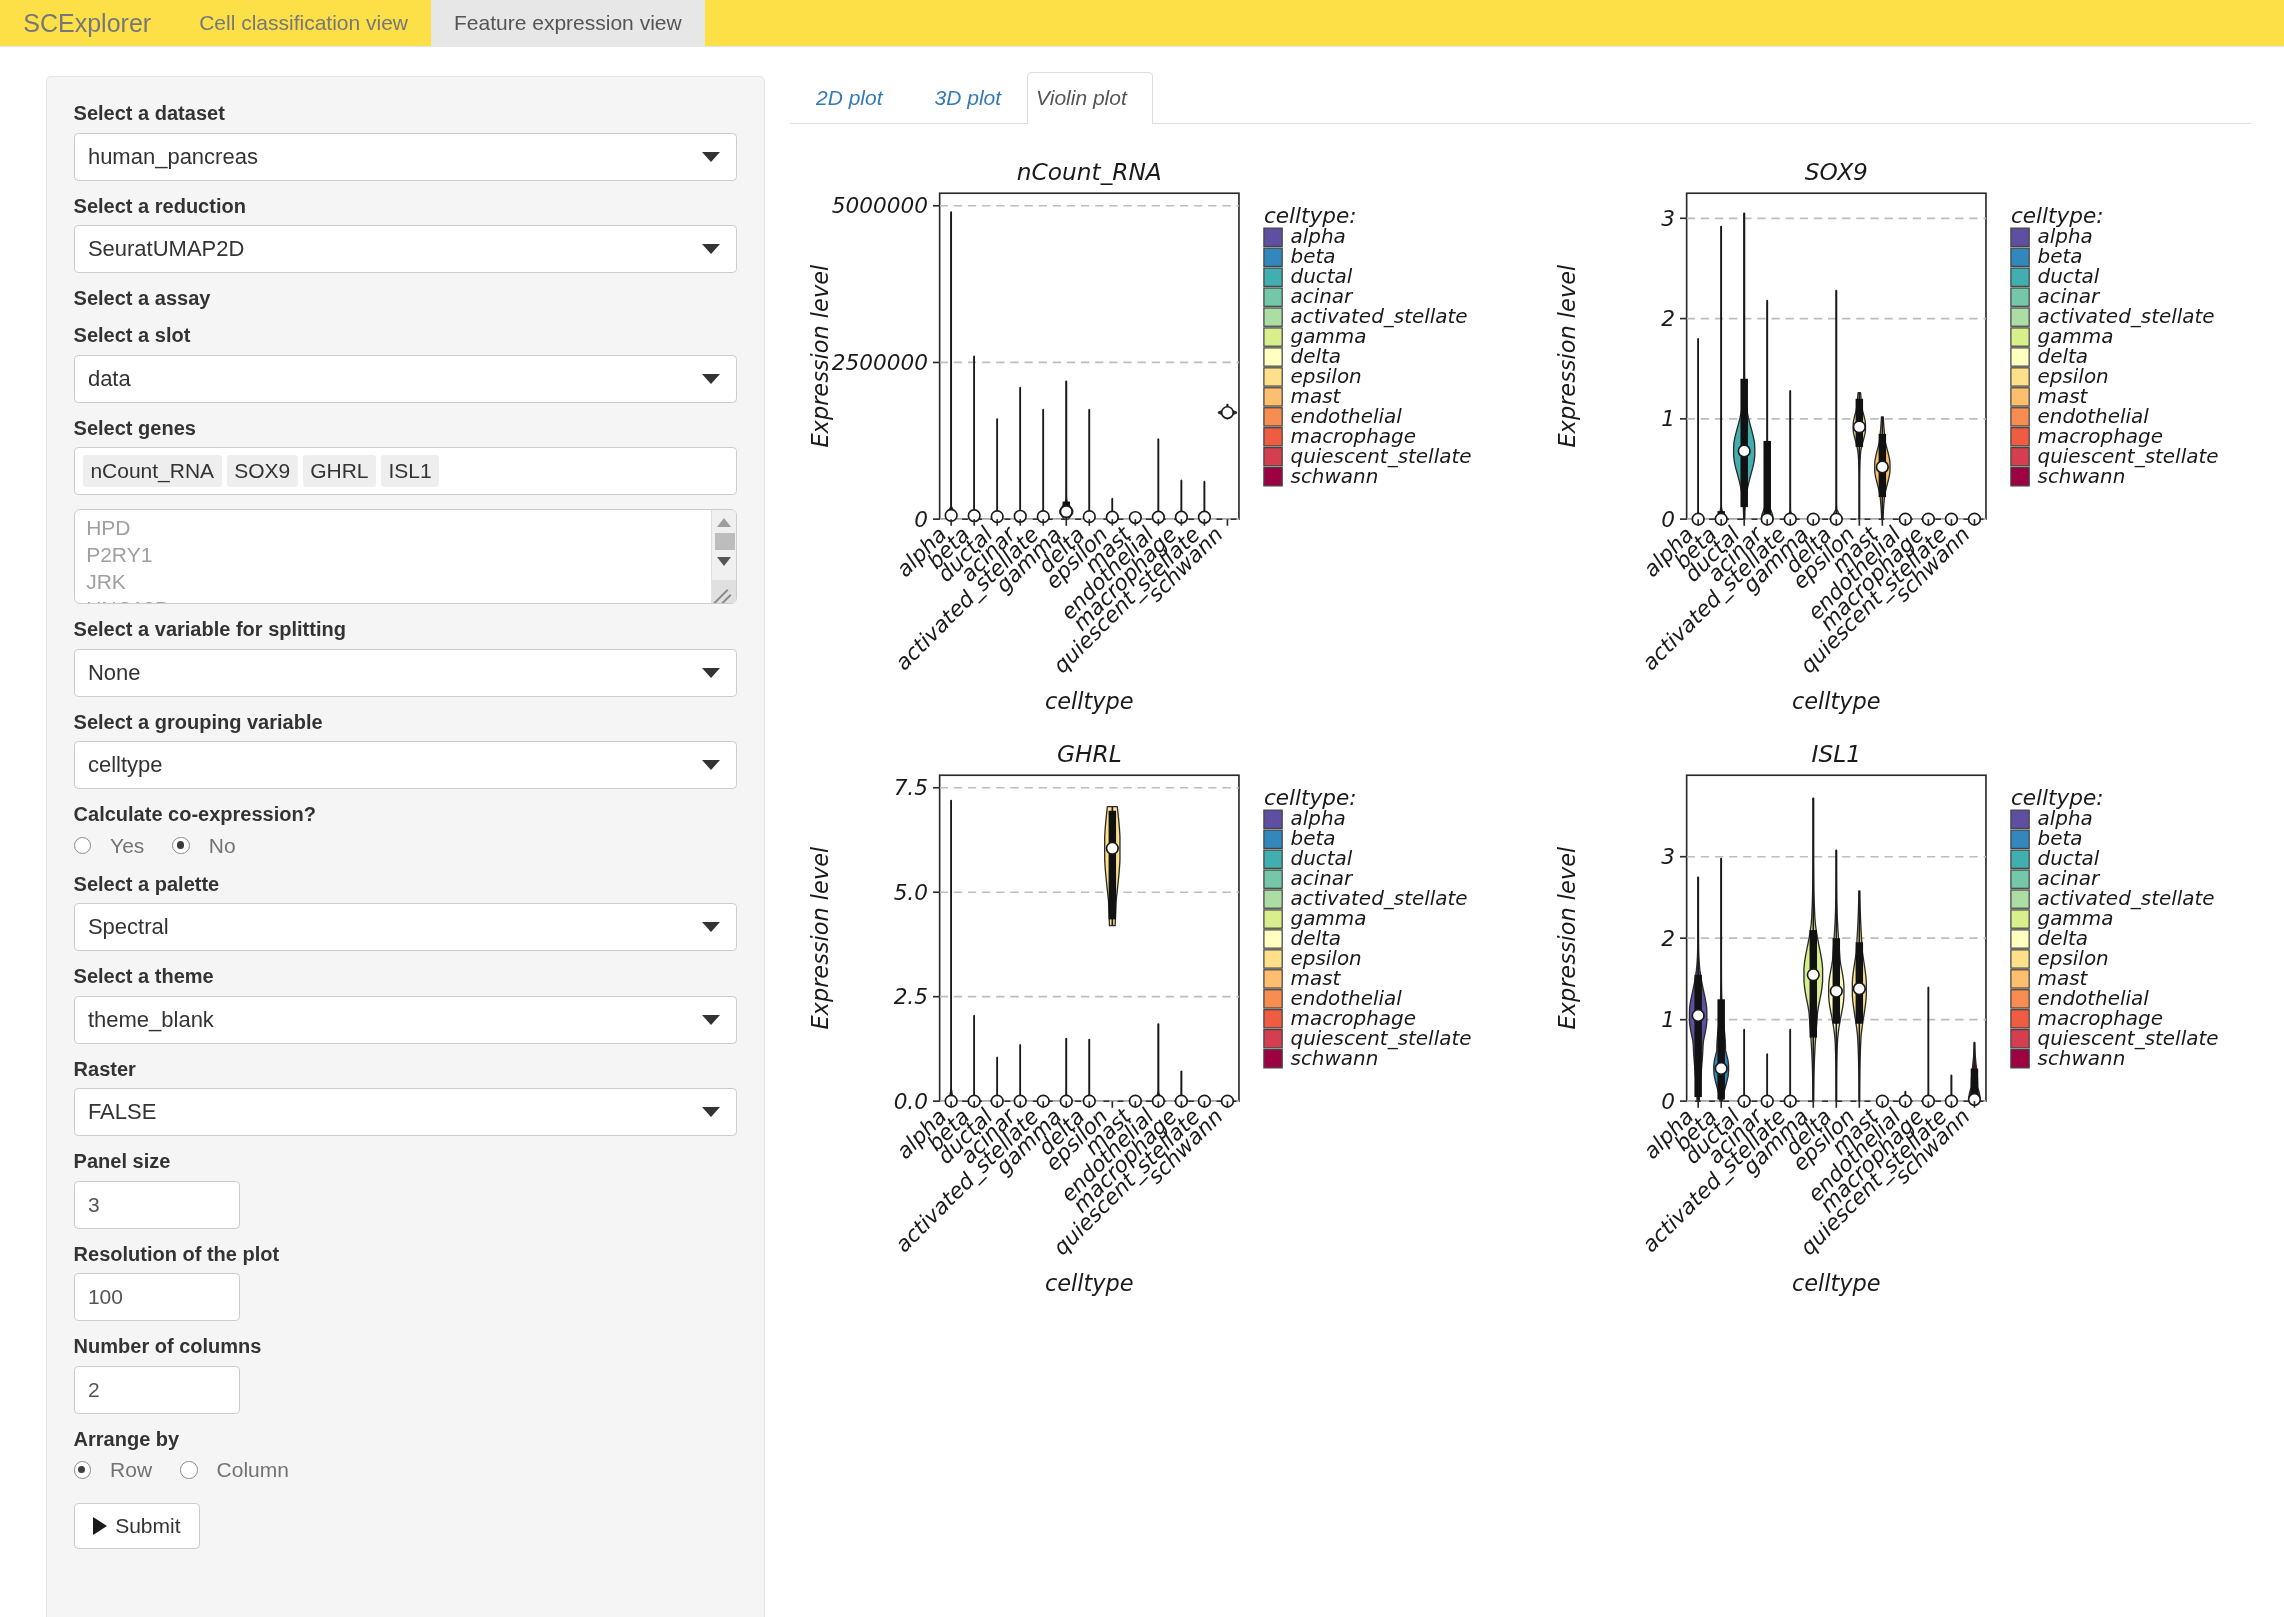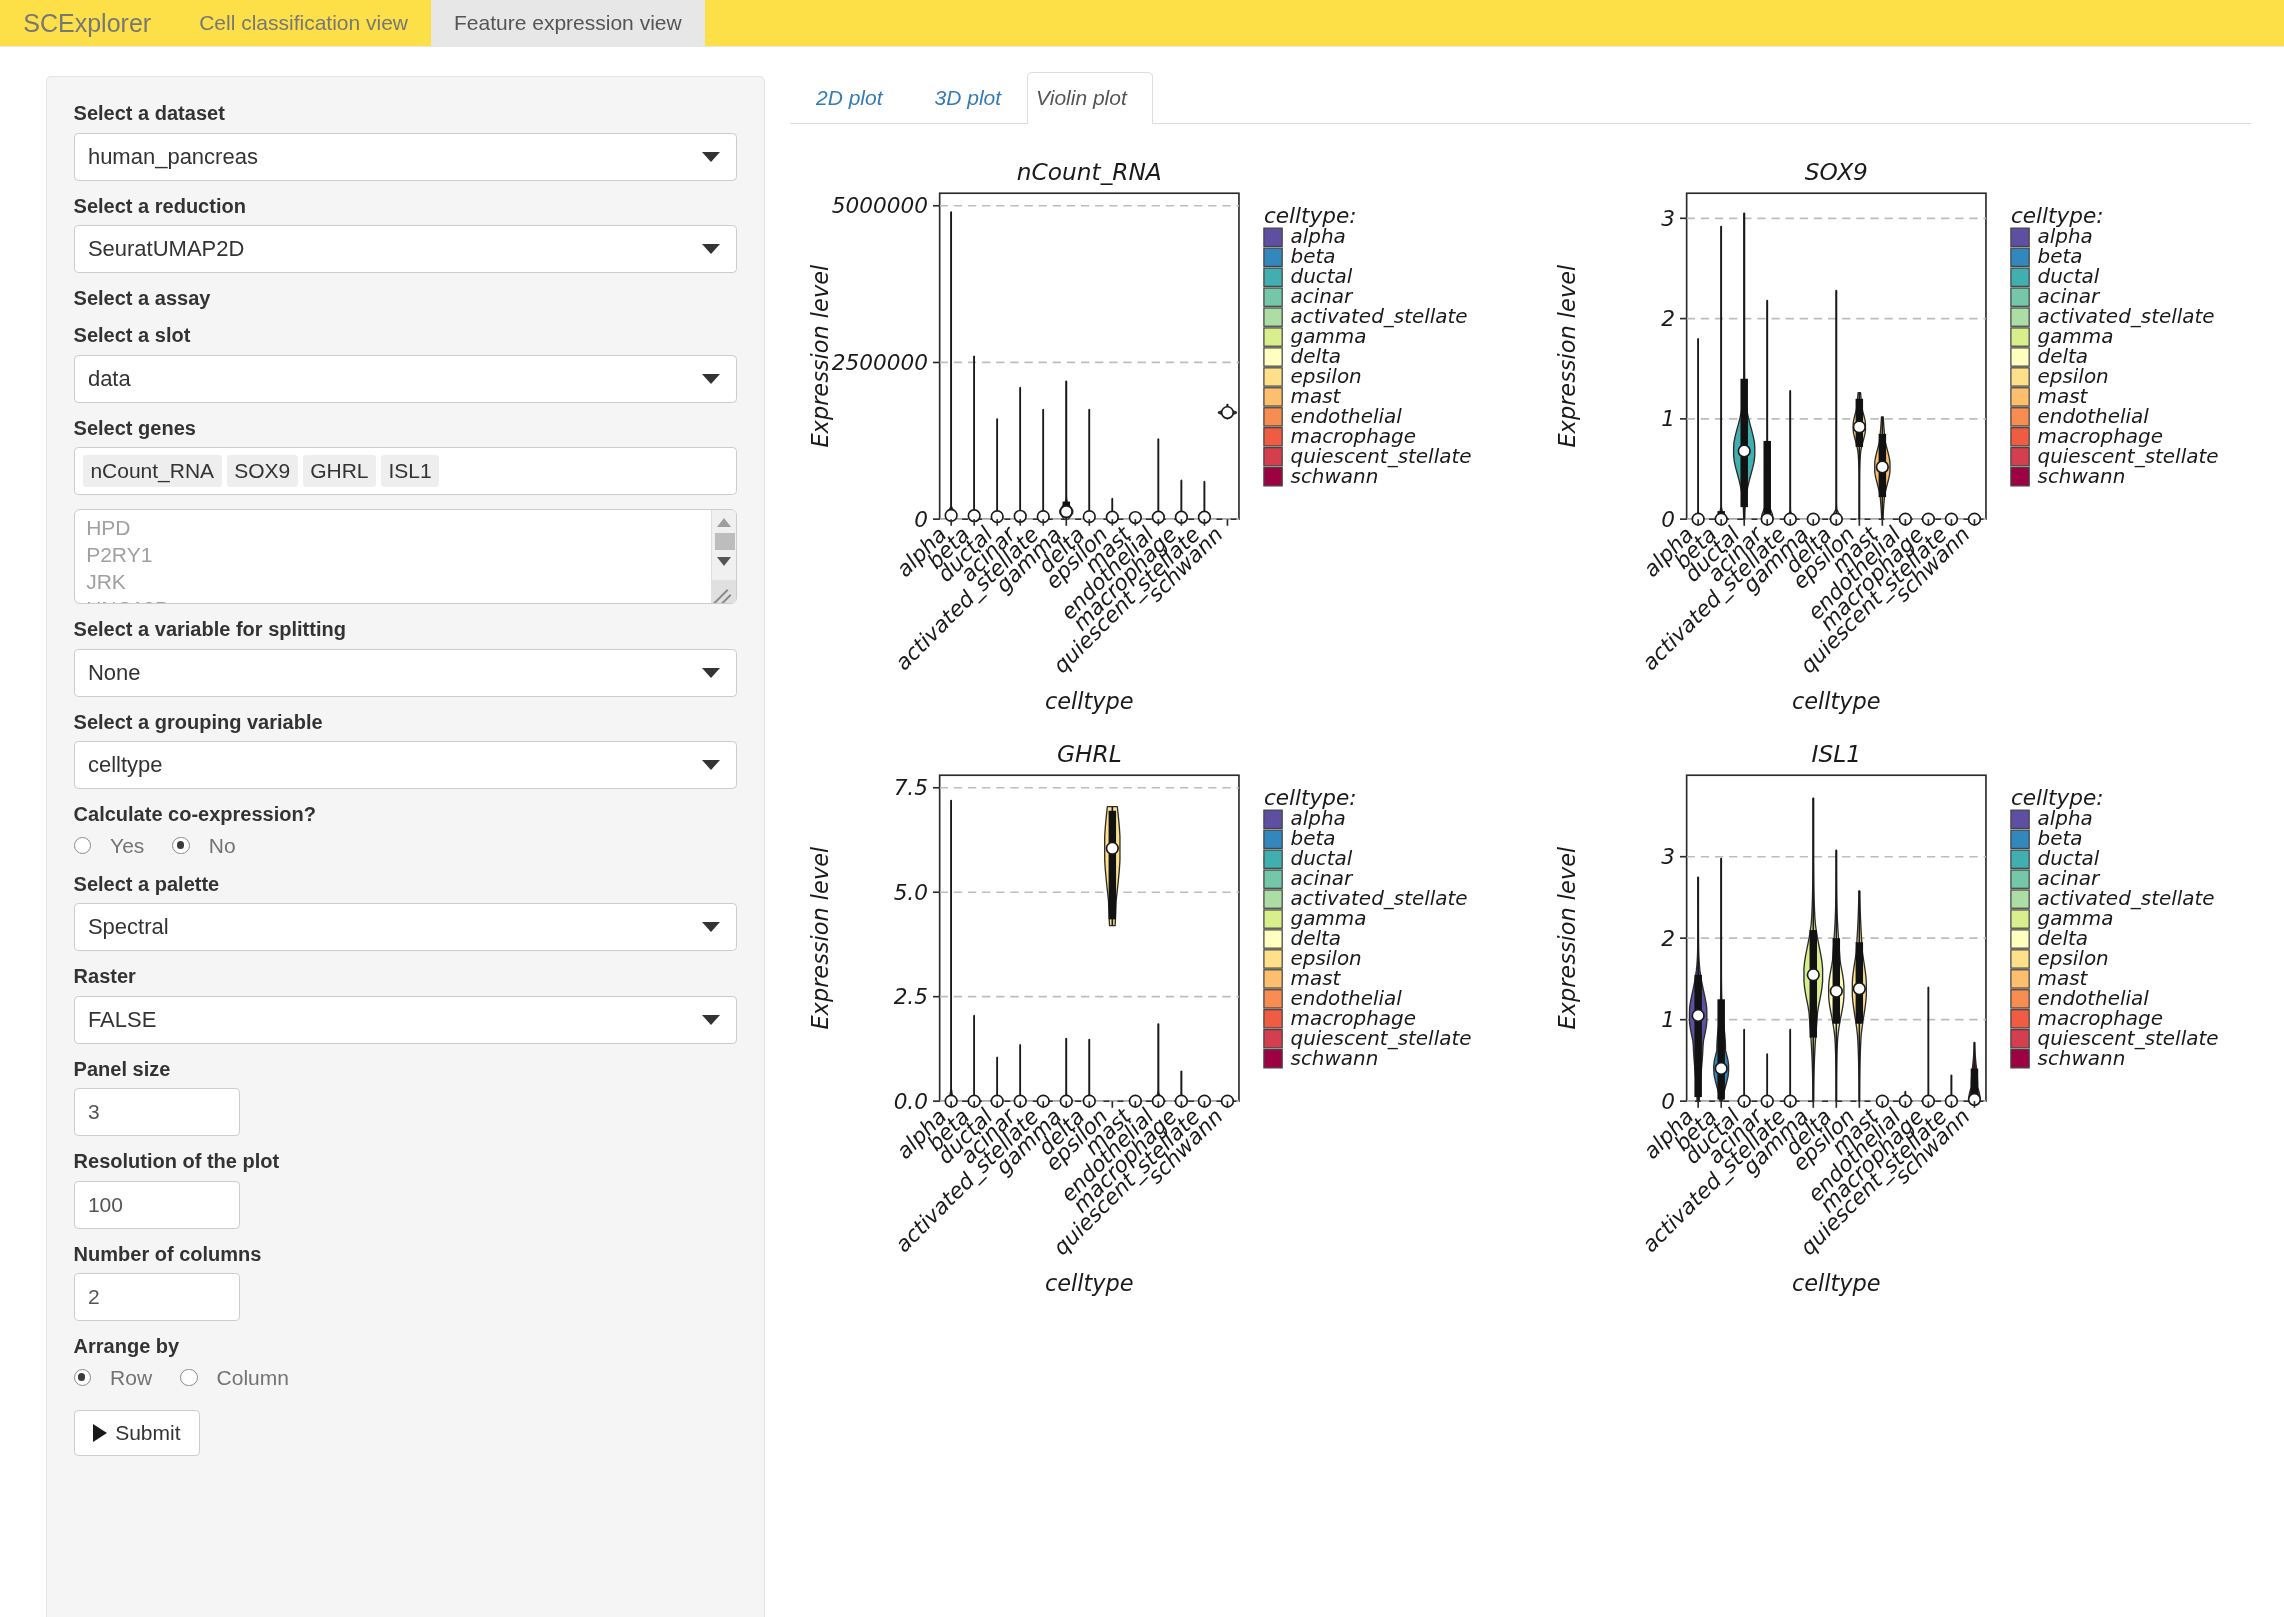--- a/index.html
+++ b/index.html
@@ -293,20 +293,27 @@
     </div>
 
     <div class="ctrl" style="margin-top:15px">
       <span class="ctrl-label">Select a palette</span>
       <div class="select-box">
         <span>Spectral</span>
         <span class="caret"></span>
       </div>
     </div>
 
+    <div class="ctrl">
+      <span class="ctrl-label">Select a theme</span>
+      <div class="select-box">
+        <span>theme_blank</span>
+        <span class="caret"></span>
+      </div>
+    </div>
 
     <div class="ctrl">
       <span class="ctrl-label">Raster</span>
       <div class="select-box">
         <span>FALSE</span>
         <span class="caret"></span>
       </div>
     </div>
 
     <div class="ctrl">

